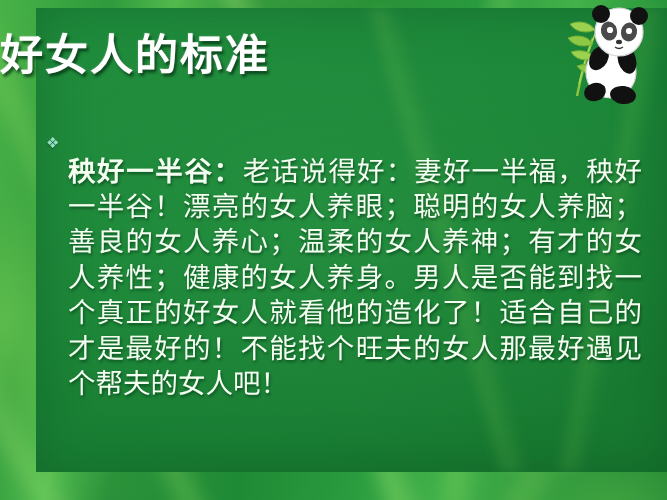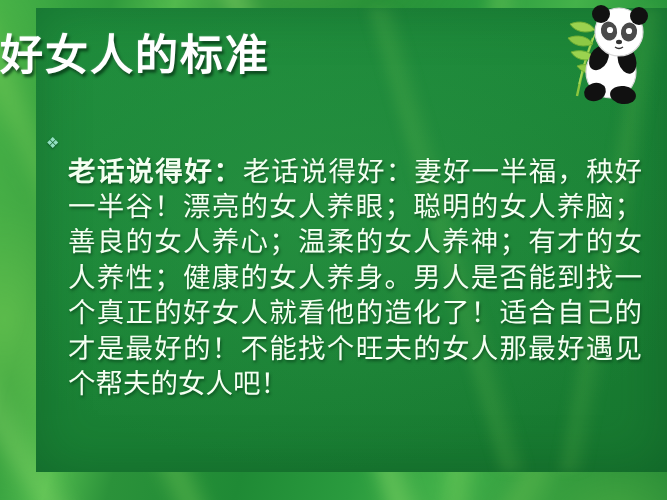--- a/index.html
+++ b/index.html
@@ -177,17 +177,17 @@
 
         <ellipse cx="62" cy="42" rx="3" ry="2.2" fill="#333333"></ellipse>
         <path d="M58 47 Q62 50 66 47" stroke="#333333" stroke-width="1.3" fill="none"></path>
       </g>
     </svg>
   </div>
 
   <div class="body-block">
     <span class="bullet">❖</span>
     <p class="para">
-      <span class="lead">老话说得好：</span><span>老话说得好：妻好一半福，秧好一半谷！漂亮的女人养眼；聪明的女人养脑；善良的女人养心；温柔的女人养神；有才的女人养性；健康的女人养身。男人是否能到找一个真正的好女人就看他的造化了！适合自己的才是最好的！不能找个旺夫的女人那最好遇见个帮夫的女人吧！</span>
+      <span class="lead">秧好一半谷：</span><span>老话说得好：妻好一半福，秧好一半谷！漂亮的女人养眼；聪明的女人养脑；善良的女人养心；温柔的女人养神；有才的女人养性；健康的女人养身。男人是否能到找一个真正的好女人就看他的造化了！适合自己的才是最好的！不能找个旺夫的女人那最好遇见个帮夫的女人吧！</span>
     </p>
   </div>
 
 </div>
 
 </body></html>

